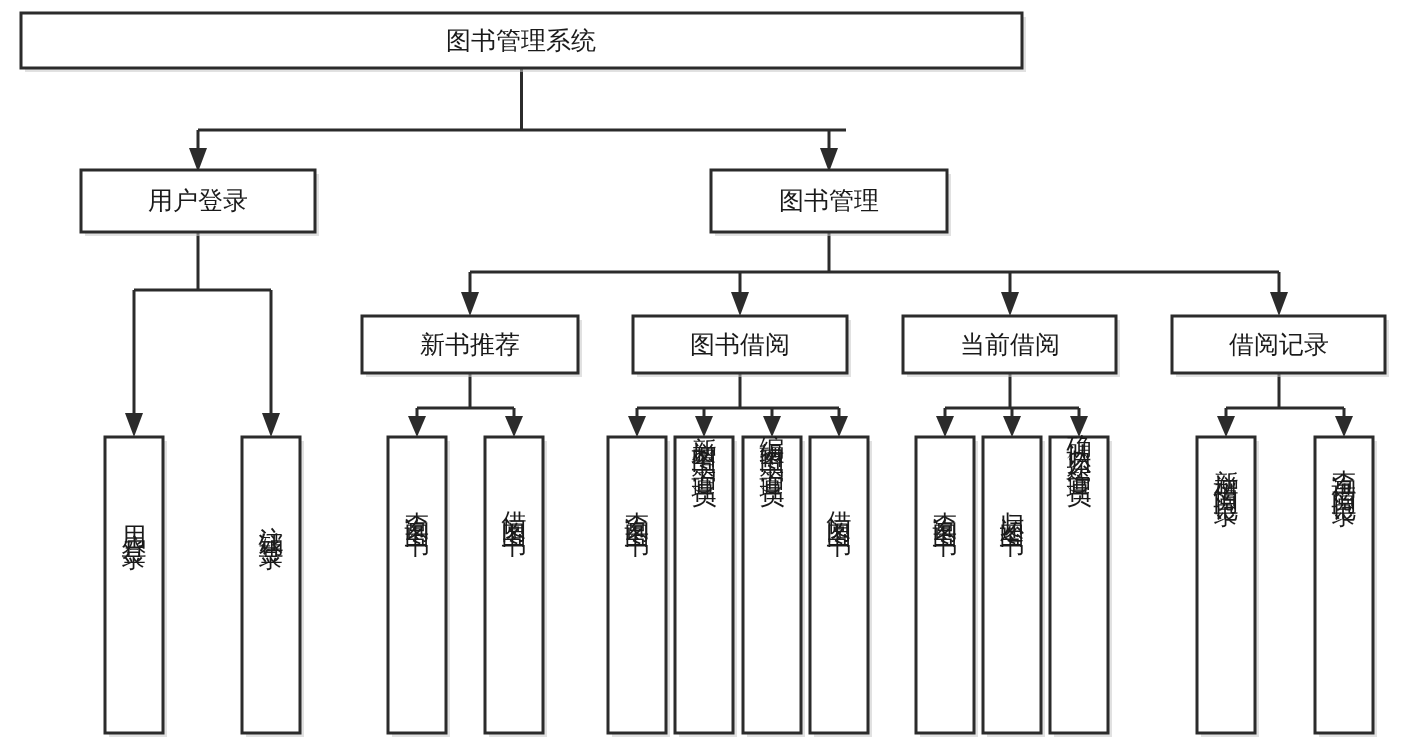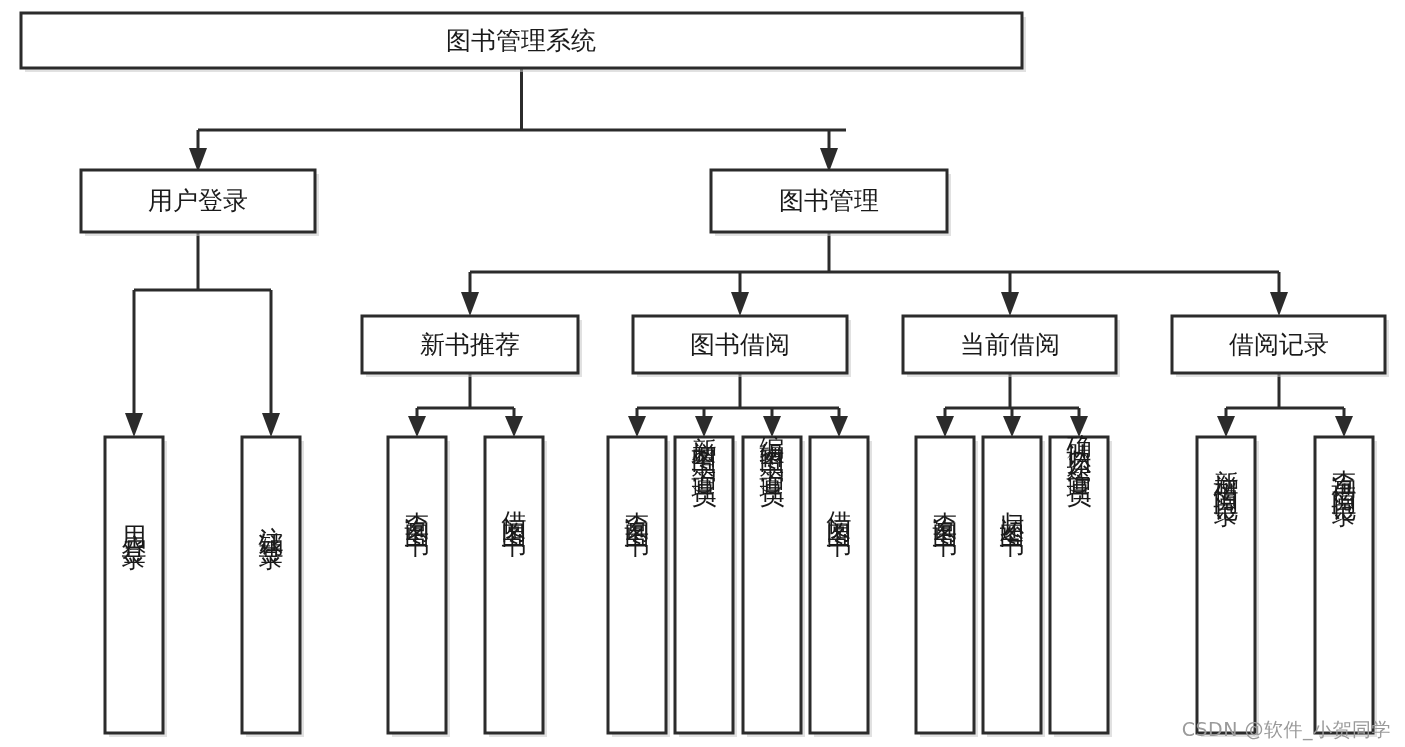--- a/index.html
+++ b/index.html
@@ -249,14 +249,13 @@
       <text class="node-label-v" x="1226" y="470">新增借阅记录</text>
     </g>
     <g>
       <rect class="box-shadow" x="1319" y="441" width="58" height="296"></rect>
       <rect class="box-rect" x="1315" y="437" width="58" height="296"></rect>
       <text class="node-label-v" x="1344" y="470">查询借阅记录</text>
     </g>
 
   </svg>
 
-  <div class="watermark-text">CSDN @软件_小贺同学</div>
 </div>
 
 </body></html>

